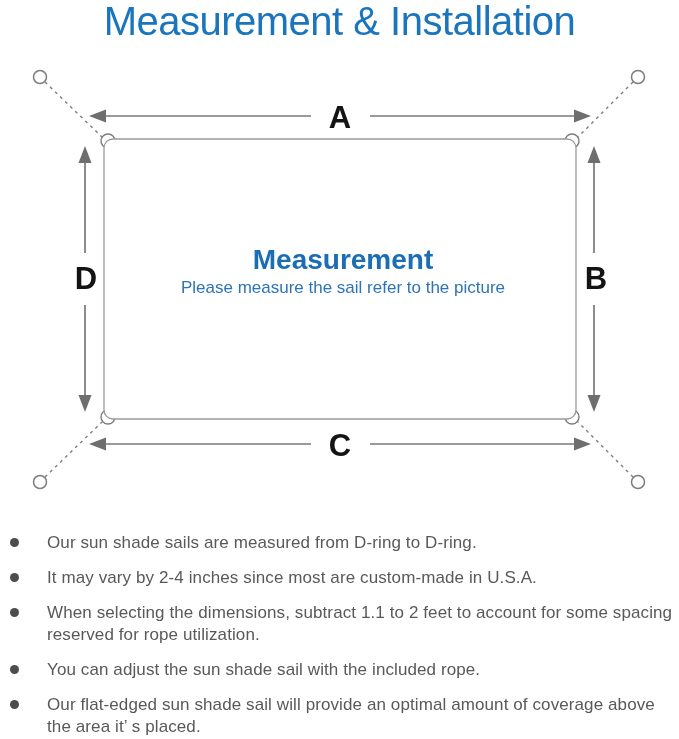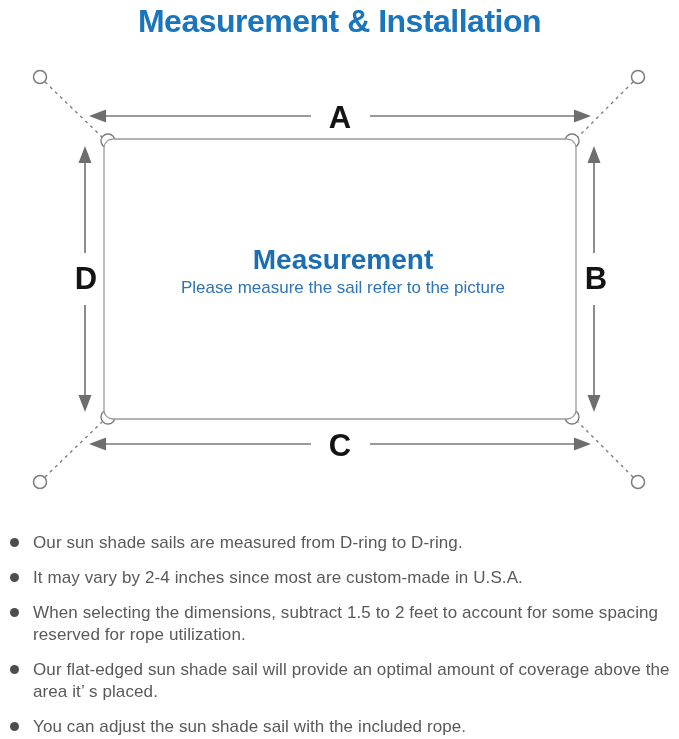--- a/index.html
+++ b/index.html
@@ -7,39 +7,40 @@
     width: 679px; height: 739px;
     background: #ffffff;
     font-family: "Liberation Sans", sans-serif;
     overflow: hidden;
   }
   .page { width: 679px; height: 739px; position: relative; }
 
   .page-title {
     padding-top: 1px;
     text-align: center;
-    font-size: 32px;
-    font-weight: bold;
+    font-size: 40px;
+    font-weight: normal;
     letter-spacing: -0.5px;
     color: #1a75bc;
     line-height: 40px;
   }
 
   .diagram-svg { display: block; margin-top: 8px; }
 
   .notes-list {
     list-style: none;
     margin-top: 23px;
     padding-left: 10px;
     padding-right: 4px;
   }
   .notes-list li {
     display: flex;
     align-items: flex-start;
     margin-bottom: 13px;
+    gap: 14px;
   }
   .bullet-dot {
     flex: 0 0 auto;
     width: 9px; height: 9px;
     border-radius: 50%;
     background: #4d4d4d;
     margin-top: 6px;
     margin-right: 14px;
   }
   .note-text {
@@ -123,25 +124,25 @@
     <li>
       <span class="bullet-dot"></span>
       <span class="note-text">Our sun shade sails are measured from D-ring to D-ring.</span>
     </li>
     <li>
       <span class="bullet-dot"></span>
       <span class="note-text">It may vary by 2-4 inches since most are custom-made in U.S.A.</span>
     </li>
     <li>
       <span class="bullet-dot"></span>
-      <span class="note-text">When selecting the dimensions, subtract 1.5 to 2 feet to account for some spacing reserved for rope utilization.</span>
+      <span class="note-text">When selecting the dimensions, subtract 1.1 to 2 feet to account for some spacing reserved for rope utilization.</span>
+    </li>
+    <li>
+      <span class="bullet-dot"></span>
+      <span class="note-text">You can adjust the sun shade sail with the included rope.</span>
     </li>
     <li>
       <span class="bullet-dot"></span>
       <span class="note-text">Our flat-edged sun shade sail will provide an optimal amount of coverage above the area it’ s placed.</span>
-    </li>
-    <li>
-      <span class="bullet-dot"></span>
-      <span class="note-text">You can adjust the sun shade sail with the included rope.</span>
     </li>
   </ul>
 
 </div>
 
 </body></html>

